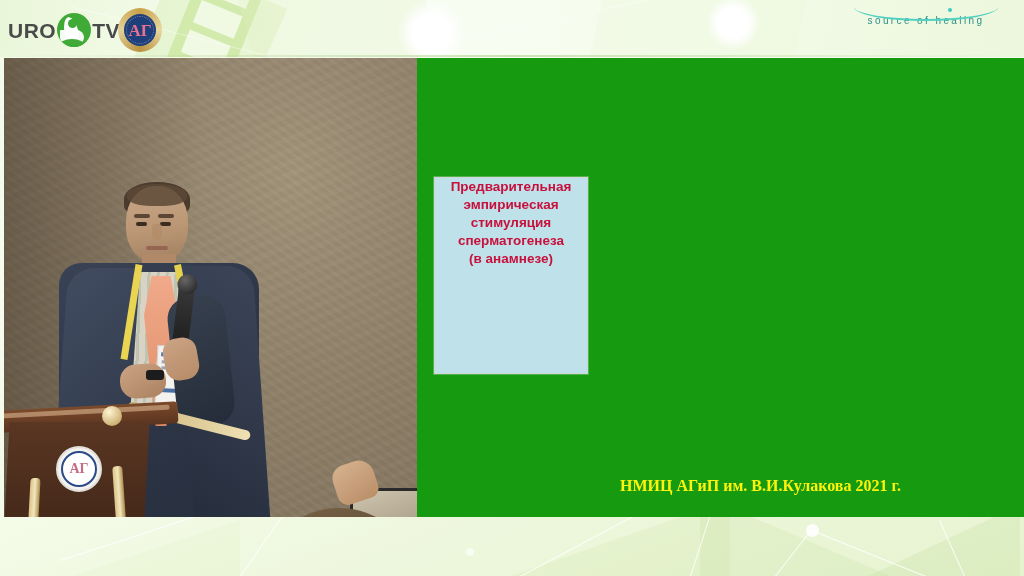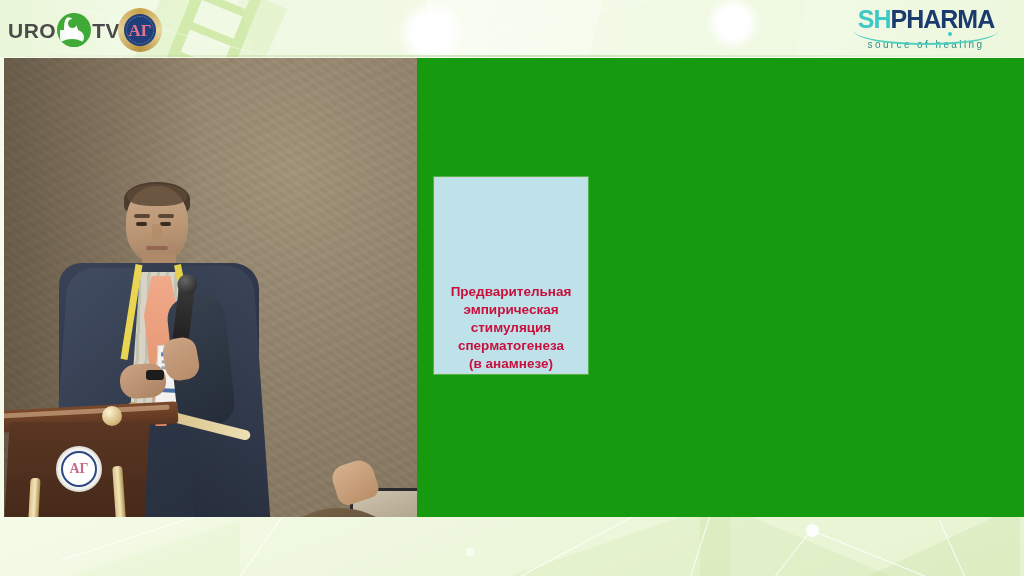--- a/index.html
+++ b/index.html
@@ -151,21 +151,21 @@
   .aud-hand{position:absolute;left:330px;top:404px;width:42px;height:40px;border-radius:14px 16px 10px 10px;
     background:linear-gradient(160deg,#d6b28e,#b98e68);transform:rotate(-18deg);}
 
   
   .slide{position:absolute;left:417px;top:58px;width:607px;height:459px;background:#169a0f;overflow:hidden;}
   .slide-title{position:absolute;left:0;top:18px;width:607px;text-align:center;
     font-size:25px;font-weight:bold;color:#fcf60a;font-family:"Liberation Sans",sans-serif;
     text-shadow:2px 2px 0 #8a6a06, 3px 3px 1px rgba(0,0,0,.35);}
   .slide-box{position:absolute;left:17px;top:119px;width:152px;height:195px;
     background:#bfe1ea;border:1px solid #cfd6d6;box-shadow:0 0 0 1px rgba(255,255,255,.25);
-    display:flex;align-items:flex-end;justify-content:center;}
+    display:flex;align-items:flex-start;justify-content:center;}
   .slide-box-text{font-size:13.5px;line-height:18px;font-weight:bold;color:#c8103c;text-align:center;
     font-family:"Liberation Sans",sans-serif;padding:0 4px;}
   .slide-footer{position:absolute;left:0;bottom:22px;width:607px;text-align:center;
     font-family:"Liberation Serif",serif;font-weight:bold;font-size:16px;color:#fdf30c;
     padding-left:80px;box-sizing:border-box;}
 </style>
 </head>
 <body>
 
 <div class="page-bg">
@@ -210,23 +210,20 @@
   </div>
 
   <div class="logo-badge">
     <span class="inner">
       <span class="ring-txt"></span>
       <span class="mark">АГ</span>
     </span>
   </div>
 
   <div class="logo-shpharma">
-    <div class="lead">
-      <span class="sh">SH</span><span class="ph">PHARMA</span>
-    </div>
     <div class="swoosh">
         <i></i>
         <b></b>
       </div>
     <div class="tag">source of healing</div>
   </div>
   <div class="hdr-rule"></div>
 </div>
 
 <div class="video">
@@ -292,13 +289,14 @@
   <div class="slide-box">
     <div class="slide-box-text">
       <span>Предварительная</span><br>
       <span>эмпирическая</span><br>
       <span>стимуляция</span><br>
       <span>сперматогенеза</span><br>
       <span>(в анамнезе)</span>
     </div>
   </div>
 
+  <div class="slide-footer">НМИЦ АГиП им. В.И.Кулакова 2021 г.</div>
 </div>
 
 </body></html>

